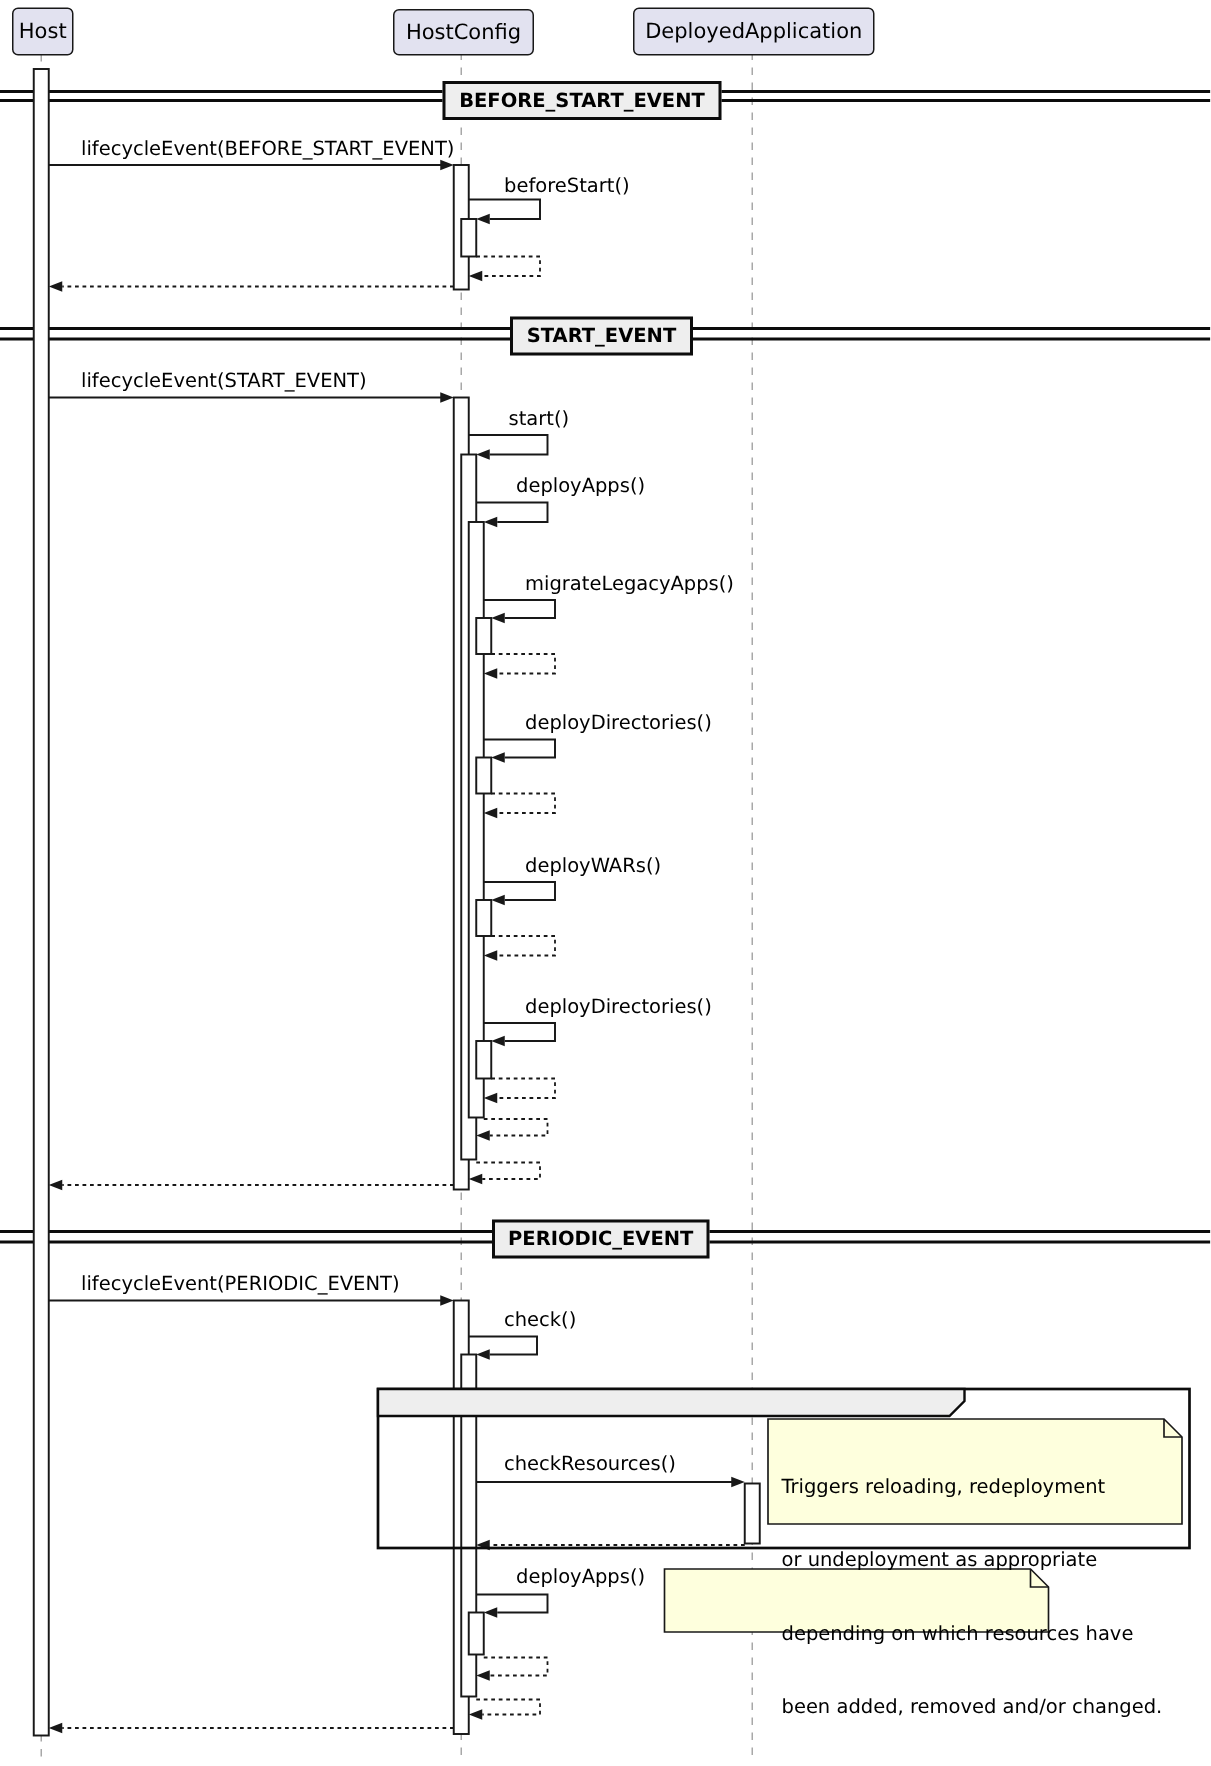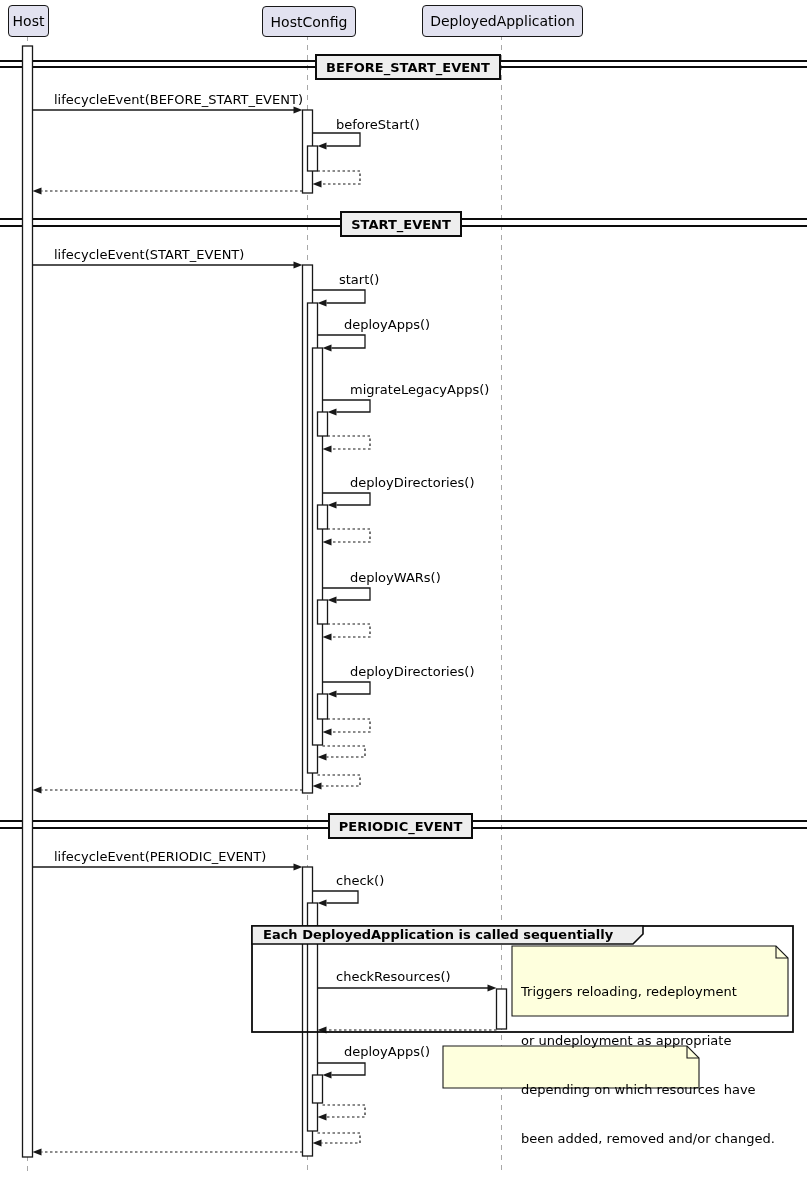--- a/index.html
+++ b/index.html
@@ -132,21 +132,21 @@
 <div class="pbox" style="left:8px;top:5px;width:39px;height:30px">
       <span>Host</span>
     </div>
 <div class="pbox" style="left:262px;top:6px;width:92px;height:29px">
       <span>HostConfig</span>
     </div>
 <div class="pbox" style="left:422px;top:5px;width:159px;height:30px">
       <span>DeployedApplication</span>
     </div>
 
-<div class="divlabel" style="left:315px;top:54px;width:182px;height:22px">
+<div class="divlabel" style="left:295px;top:54px;width:182px;height:22px">
       <span>BEFORE_START_EVENT</span>
     </div>
 <div class="divlabel" style="left:340px;top:211px;width:118px;height:22px">
       <span>START_EVENT</span>
     </div>
 <div class="divlabel" style="left:328px;top:813px;width:141px;height:22px">
       <span>PERIODIC_EVENT</span>
     </div>
 
 <div class="msg" style="left:40px;top:92px">lifecycleEvent(BEFORE_START_EVENT)</div>
@@ -156,21 +156,20 @@
 <div class="msg" style="left:330px;top:317px">deployApps()</div>
 <div class="msg" style="left:336px;top:382px">migrateLegacyApps()</div>
 <div class="msg" style="left:336px;top:475px">deployDirectories()</div>
 <div class="msg" style="left:336px;top:570px">deployWARs()</div>
 <div class="msg" style="left:336px;top:664px">deployDirectories()</div>
 <div class="msg" style="left:40px;top:849px">lifecycleEvent(PERIODIC_EVENT)</div>
 <div class="msg" style="left:322px;top:873px">check()</div>
 <div class="msg" style="left:322px;top:969px">checkResources()</div>
 <div class="msg" style="left:330px;top:1044px">deployApps()</div>
 
-<div class="grouptitle" style="left:263px;top:927px">Each DeployedApplication is called sequentially</div>
 
 <div class="ntext" style="left:521px;top:951px">
   <div>Triggers reloading, redeployment</div>
   <div>or undeployment as appropriate</div>
   <div>depending on which resources have</div>
   <div>been added, removed and/or changed.</div>
 </div>
 
 </div>
 

